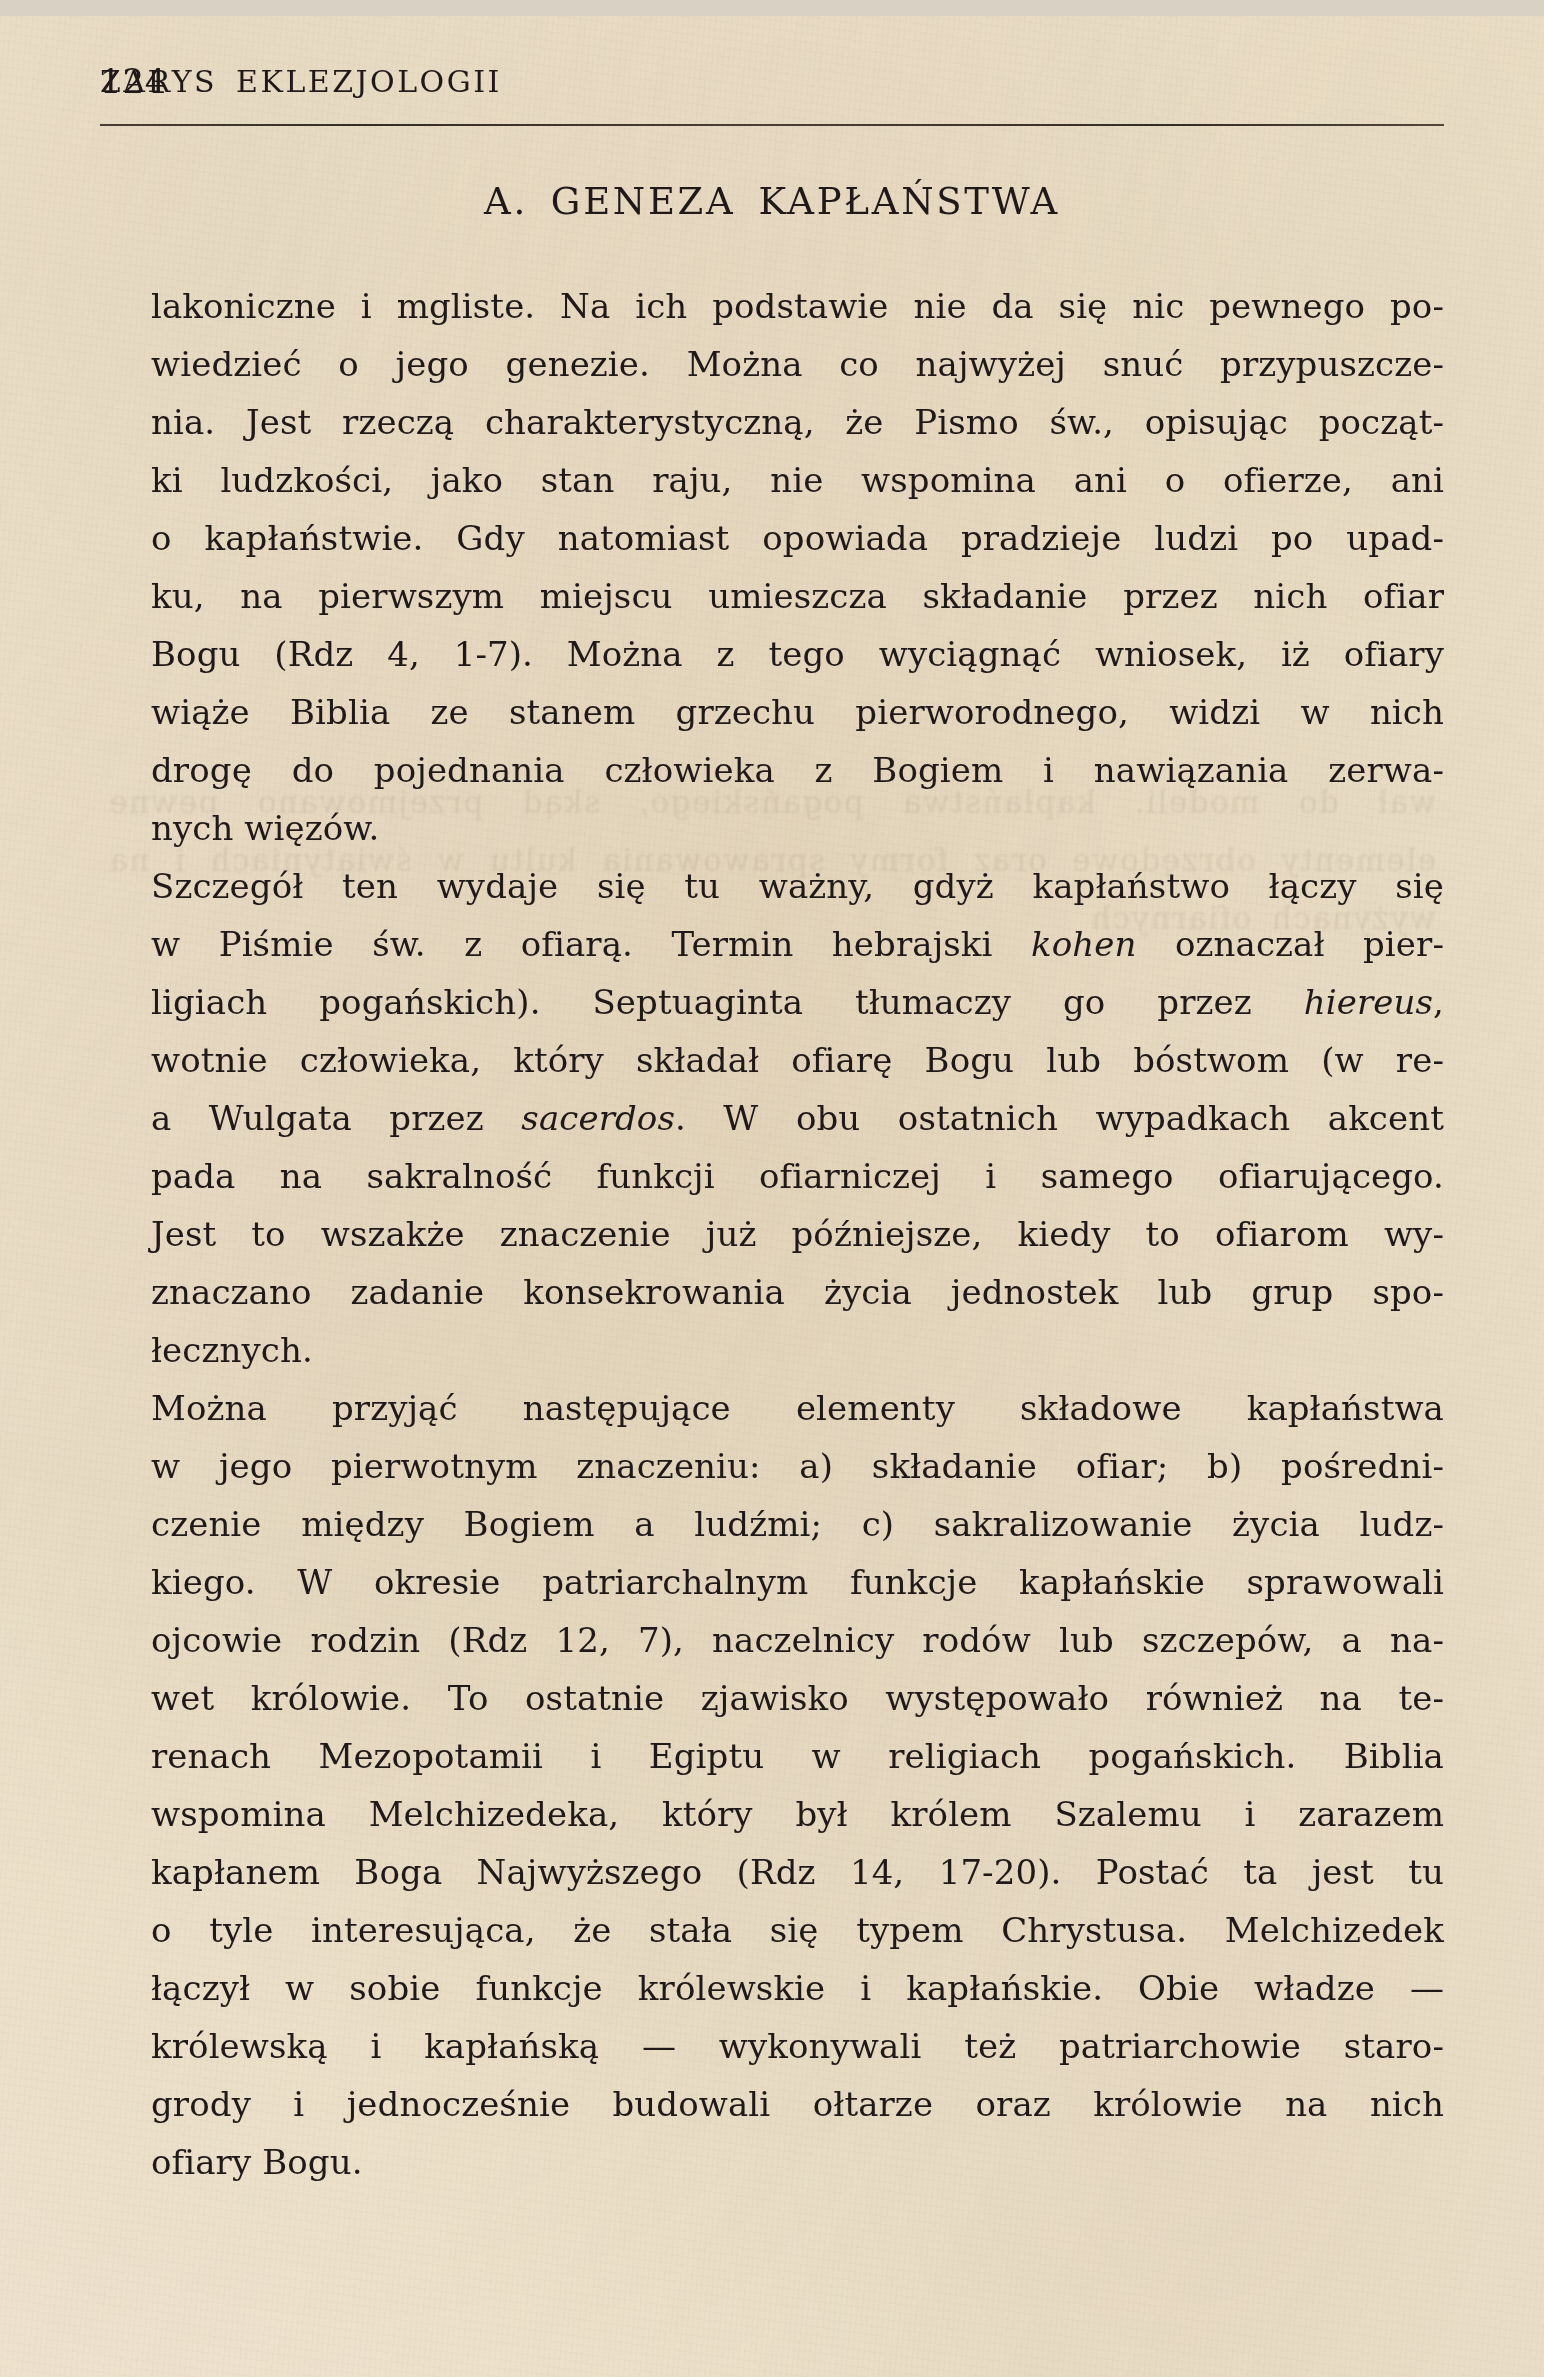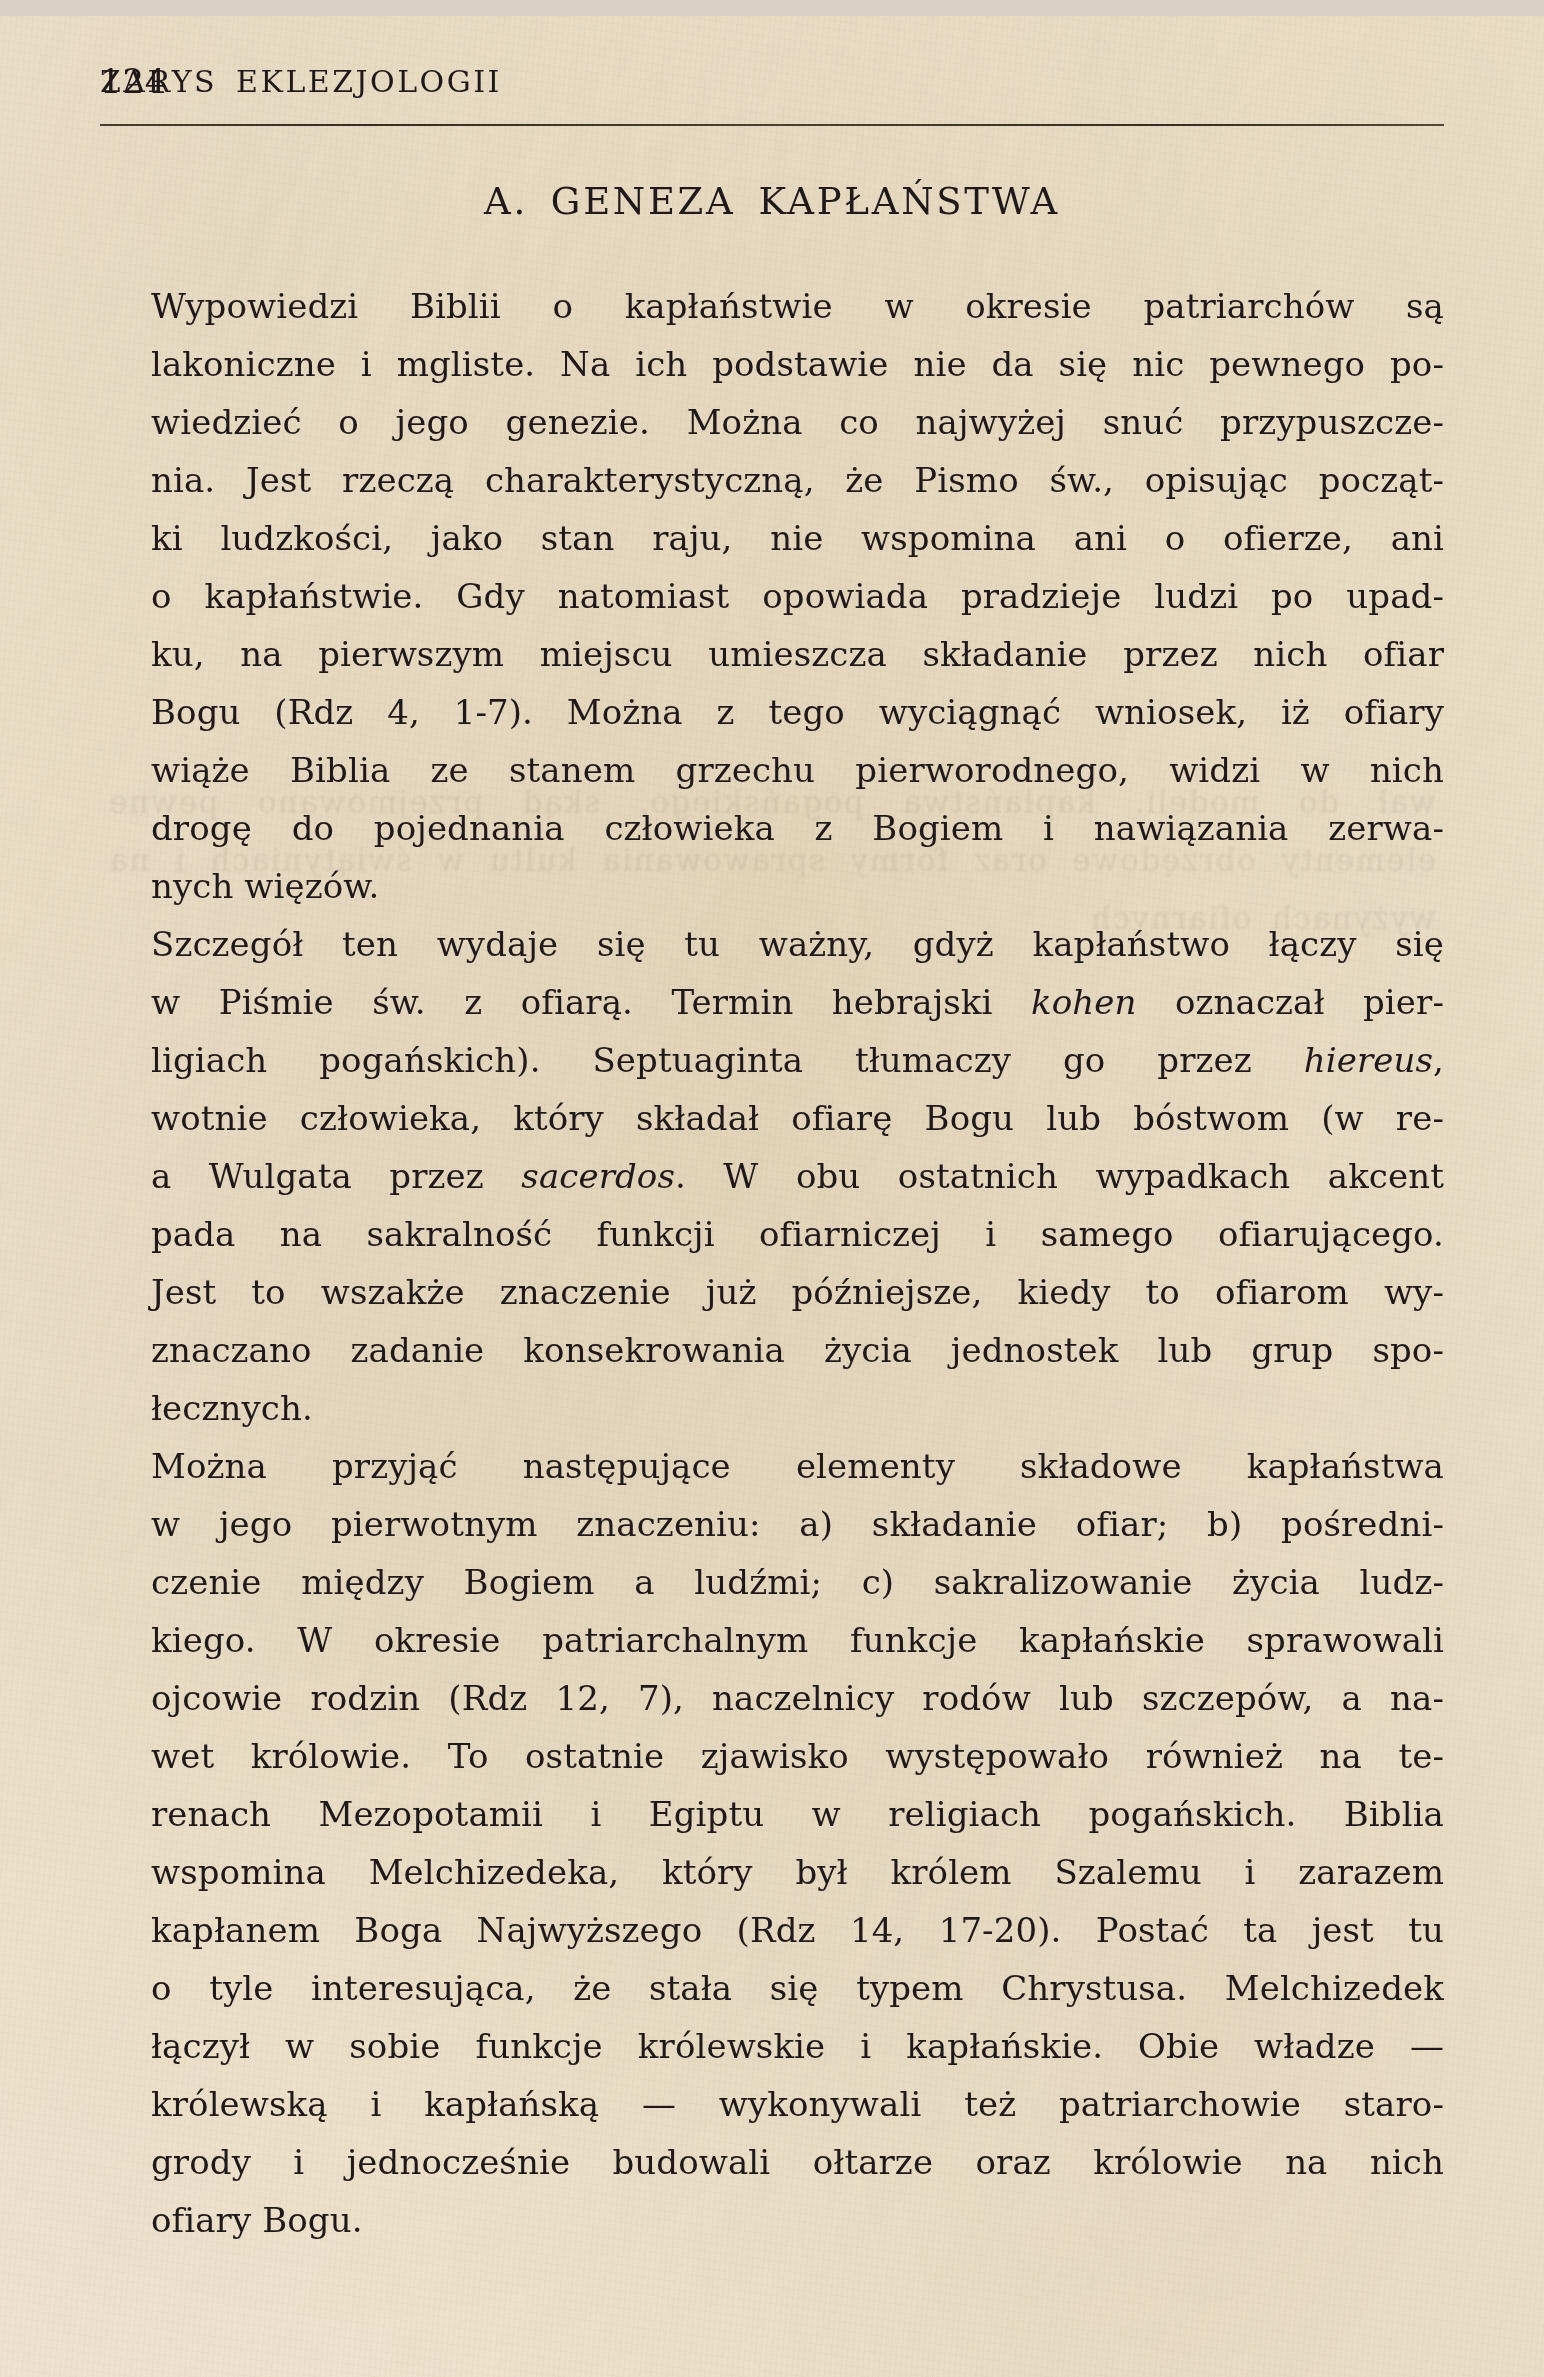--- a/index.html
+++ b/index.html
@@ -159,21 +159,20 @@
       <div class="folio">124</div>
       <div class="runtitle">ZARYS EKLEZJOLOGII</div>
       <div class="rule"></div>
     </div>
 
     <h2 class="section-heading">A. GENEZA KAPŁAŃSTWA</h2>
 
     <div class="body">
 
       <p>
-        <span class="ln j ind">Wypowiedzi Biblii o kapłaństwie w okresie patriarchów są</span>
         <span class="ln j">lakoniczne i mgliste. Na ich podstawie nie da się nic pewnego po-</span>
         <span class="ln j">wiedzieć o jego genezie. Można co najwyżej snuć przypuszcze-</span>
         <span class="ln j">nia. Jest rzeczą charakterystyczną, że Pismo św., opisując począt-</span>
         <span class="ln j">ki ludzkości, jako stan raju, nie wspomina ani o ofierze, ani</span>
         <span class="ln j">o kapłaństwie. Gdy natomiast opowiada pradzieje ludzi po upad-</span>
         <span class="ln j">ku, na pierwszym miejscu umieszcza składanie przez nich ofiar</span>
         <span class="ln j">Bogu (Rdz 4, 1-7). Można z tego wyciągnąć wniosek, iż ofiary</span>
         <span class="ln j">wiąże Biblia ze stanem grzechu pierworodnego, widzi w nich</span>
         <span class="ln j">drogę do pojednania człowieka z Bogiem i nawiązania zerwa-</span>
         <span class="ln last">nych więzów.</span>

